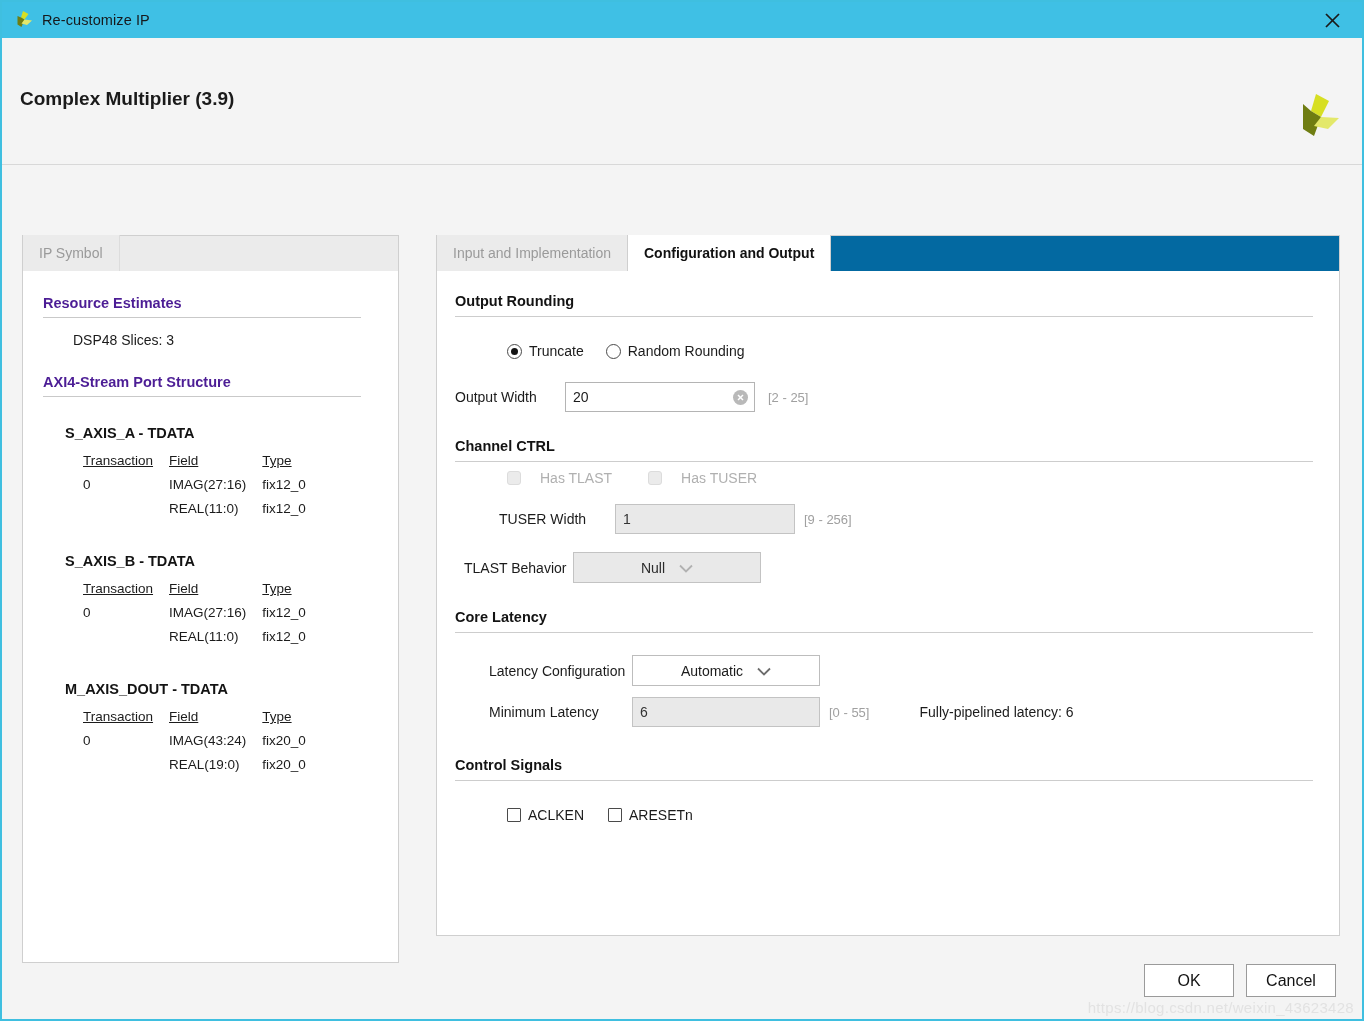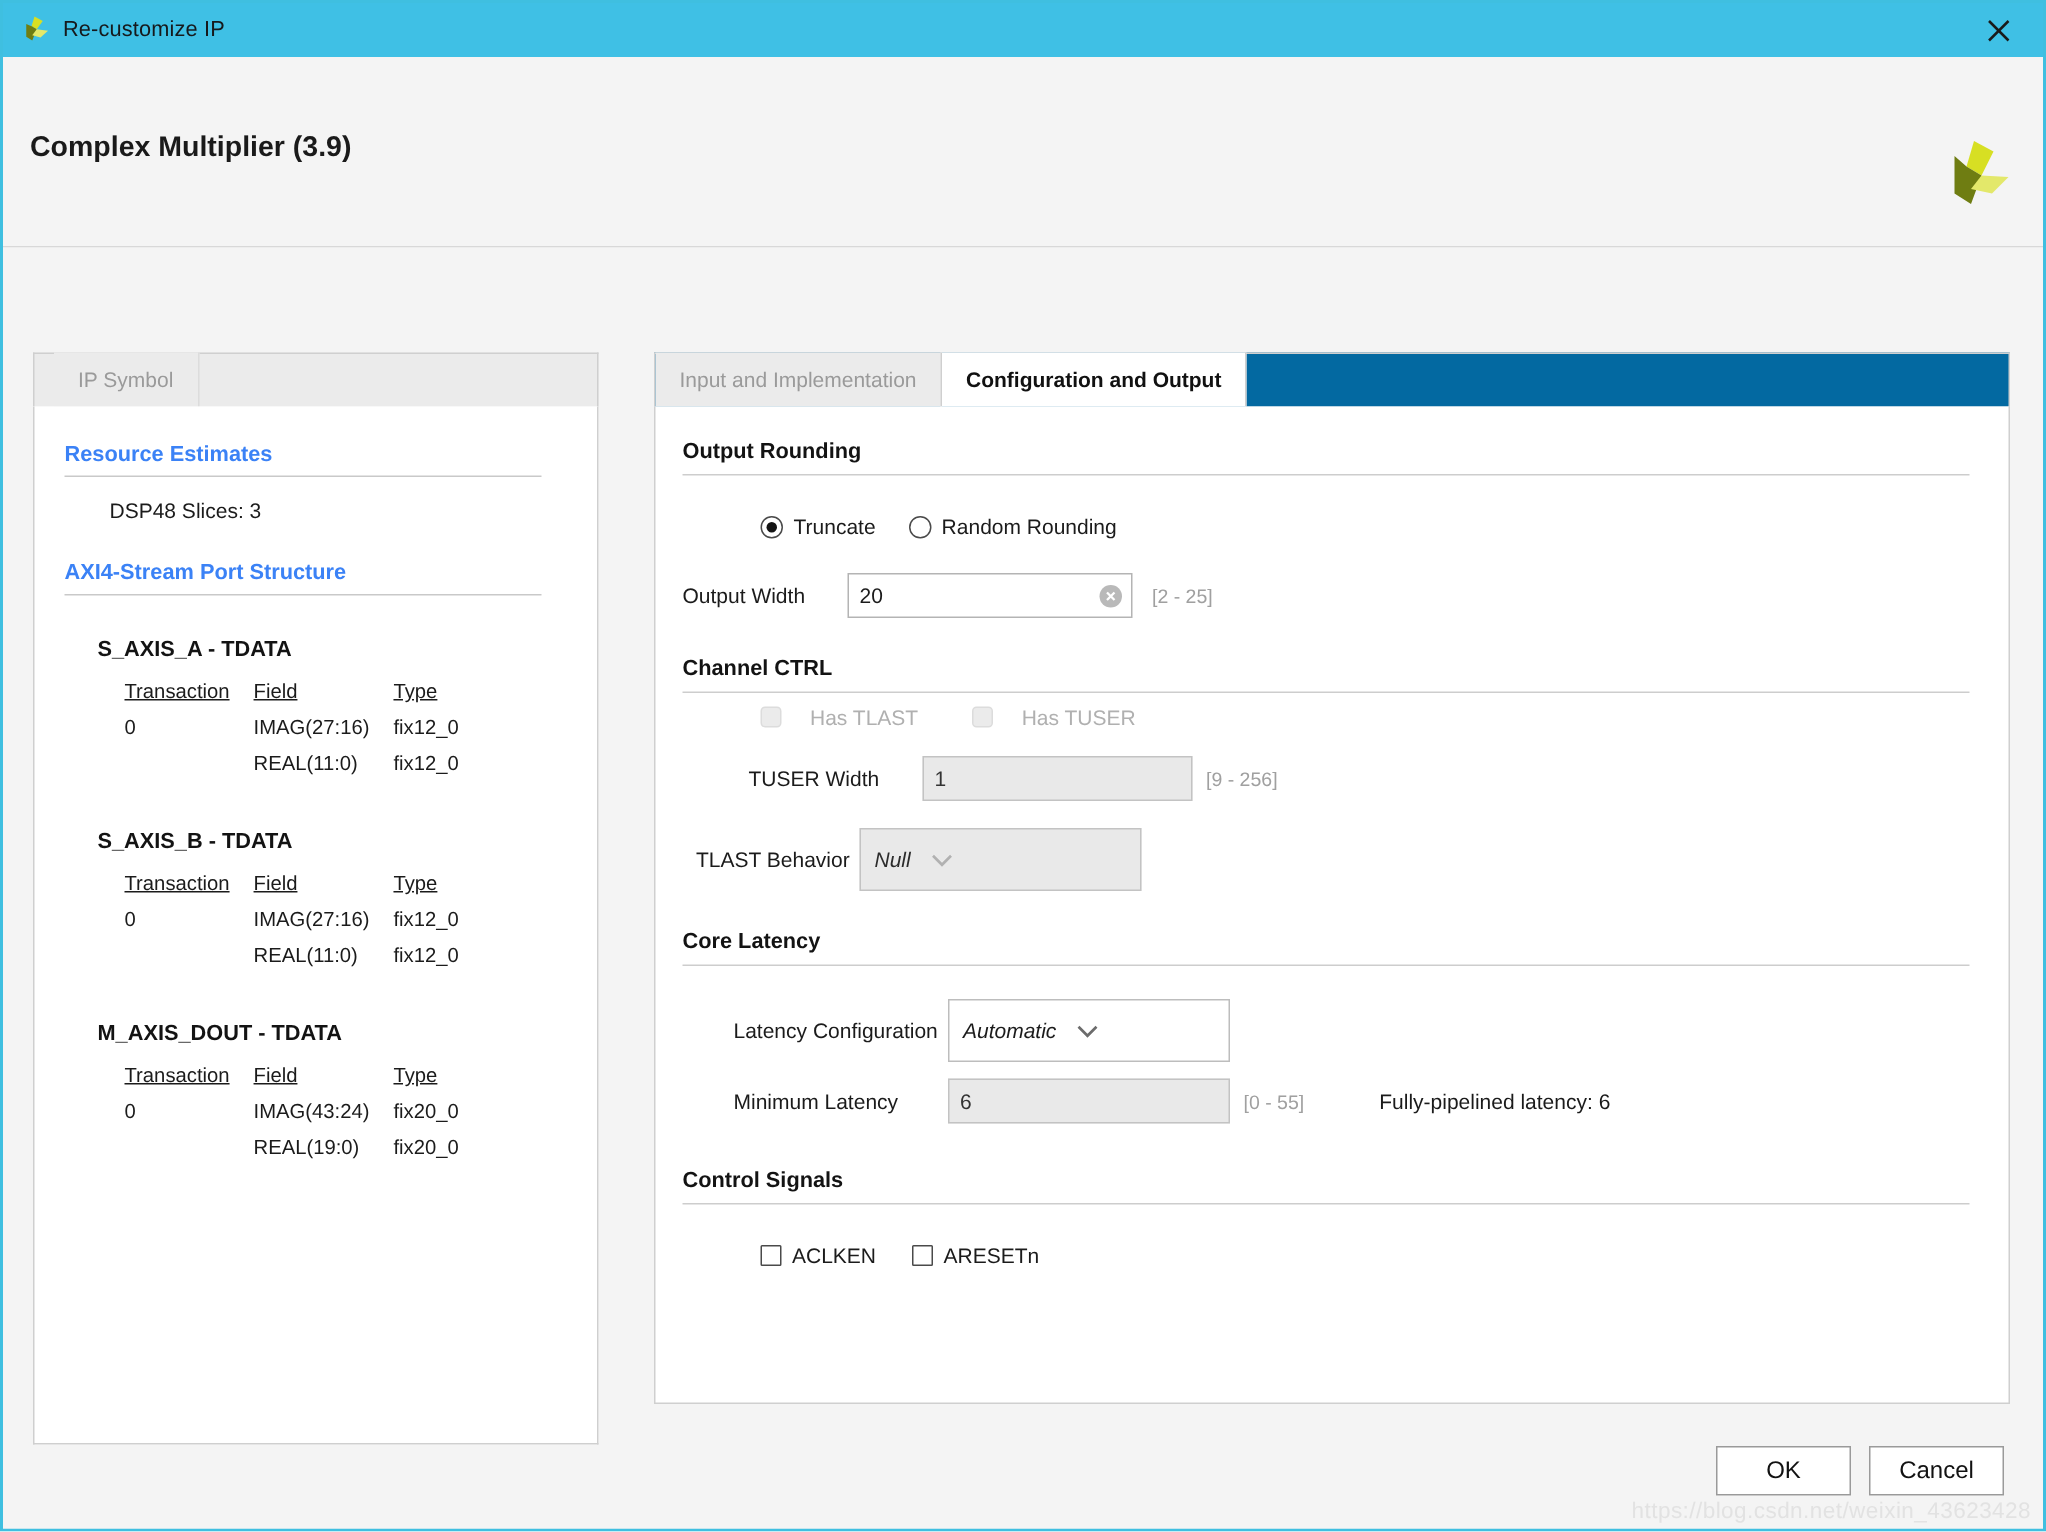--- a/index.html
+++ b/index.html
@@ -95,21 +95,20 @@
     left: 20px; top: 70px;
     width: 377px; height: 728px;
   }
   .tabstrip {
     display: flex;
     height: 36px;
     align-items: flex-end;
     background: #ebebeb;
     border: 1px solid #cfcfcf;
     border-bottom: none;
-    padding-left: 13px;
   }
   .tab {
     height: 36px;
     padding: 0 16px;
     display: flex; align-items: center;
     font-size: 14px;
     color: #9a9a9a;
     background: #ebebeb;
     cursor: pointer;
     border-right: 1px solid #dcdcdc;
@@ -127,21 +126,21 @@
     border: 1px solid #cfcfcf;
     border-top: none;
     height: calc(100% - 36px);
     padding: 16px 20px 0 20px;
     overflow: hidden;
     position: relative;
   }
   .sec-title {
     font-size: 14.5px;
     font-weight: bold;
-    color: #3b82f6;
+    color: #4c1d95;
     padding-top: 8px;
   }
   .sec-rule {
     border-bottom: 1px solid #c9c9c9;
     margin: 6px 0 0 0;
     width: 318px;
   }
   .sec-line {
     font-size: 14px;
     color: #1b1b1b;
@@ -253,31 +252,30 @@
     width: 15px; height: 15px;
     border-radius: 50%;
     background: #b9b9b9;
     display: inline-flex;
     align-items: center; justify-content: center;
     margin-left: -22px;
     cursor: pointer;
     position: relative;
   }
   .select-box {
-    height: 42px;
+    height: 31px;
     border: 1px solid #bdbdbd;
     background: #ffffff;
     display: flex;
     align-items: center;
-    justify-content: flex-start;
+    justify-content: center;
     padding: 0 9px 0 9px;
     font-size: 14px;
     color: #1b1b1b;
     cursor: pointer;
-    font-style: italic;
   }
   .select-box.disabled { background:#e9e9e9; border-color:#c3c3c3; color:#2c2c2c; }
   .chev { margin-left: 14px; opacity:.75; }
   .select-box.disabled .chev { opacity:.45; }
 
   .radio {
     width: 15px; height: 15px; border-radius: 50%;
     border: 1.5px solid #4a4a4a;
     background: #fff;
     display: inline-flex; align-items:center; justify-content:center;

